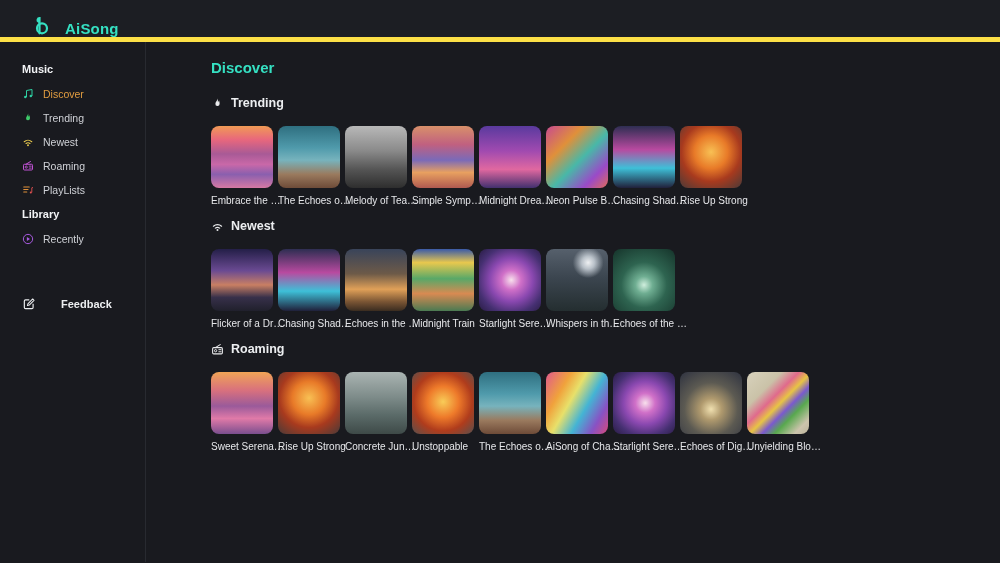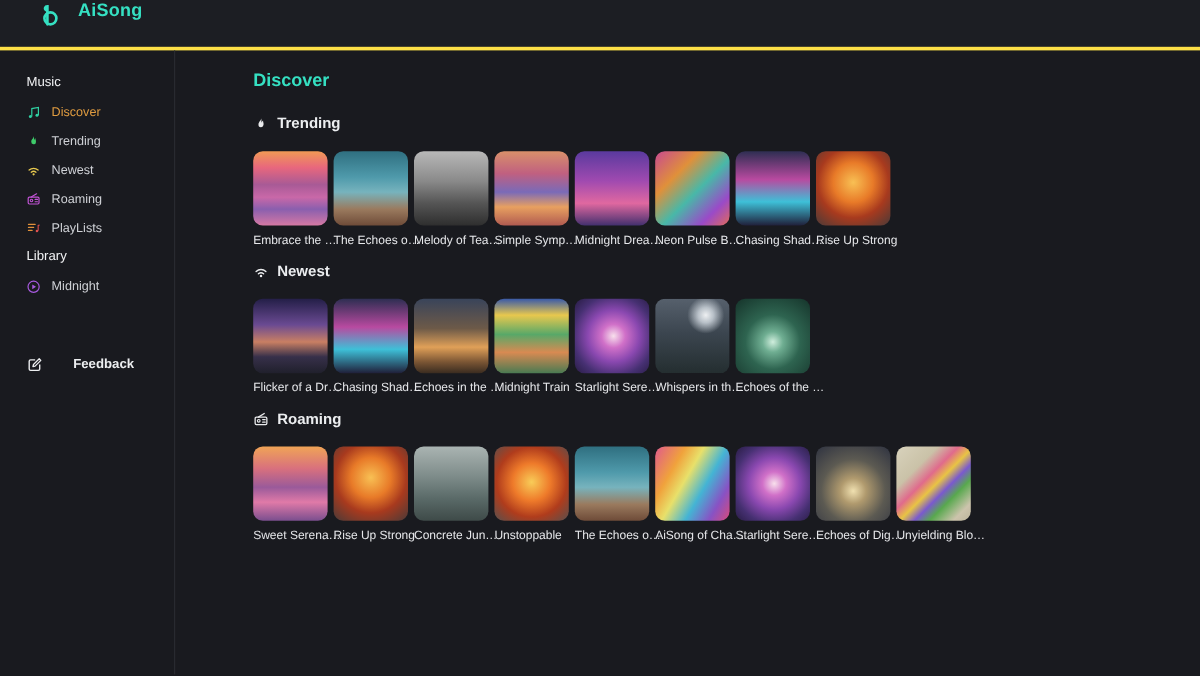--- a/index.html
+++ b/index.html
@@ -1,29 +1,29 @@
 <!DOCTYPE html>
 <html><head>
 <meta charset="utf-8">
 <style>
   * { margin:0; padding:0; box-sizing:border-box; }
   html,body { width:1000px; height:563px; overflow:hidden; }
   body { background:#191a1f; color:#d8dade; font-family:"Liberation Sans",sans-serif; }
 
-  .topbar { height:42px; background:#1c1e23; border-bottom:3px solid #fde047;
-            display:flex; align-items:flex-start; gap:12px; padding-left:29px; }
+  .topbar { height:42px; background:#1c1e23; border-bottom:5px solid #fde047;
+            display:flex; align-items:flex-end; gap:12px; padding-left:29px; }
   .logo-icon { width:24px; height:24px; display:inline-flex; }
   .app-title { font-size:15px; font-weight:bold; color:#35e0c2; letter-spacing:.2px; }
 
   .layout { display:flex; height:520px; }
 
   aside { width:146px; border-right:1px solid #282a30; padding:21px 8px 0 22px; flex-shrink:0;
           display:flex; flex-direction:column; }
   .side-section { margin-bottom:4px; }
-  .side-section-title { font-size:11px; font-weight:normal; color:#f2f3f5; margin-bottom:13px; }
+  .side-section-title { font-size:11px; font-weight:bold; color:#f2f3f5; margin-bottom:13px; }
   .side-item { display:flex; align-items:center; gap:9px; margin-bottom:12px;
                font-size:10.5px; color:#cfd1d6; cursor:pointer; }
   .side-item .lbl { white-space:nowrap; }
   .side-item.active .lbl { color:#e09c40; }
   .icon-12 { width:12px; height:12px; display:inline-flex; flex-shrink:0; }
   .feedback-item { margin-top:40px; display:flex; align-items:center; gap:25px;
                    font-size:11px; font-weight:bold; color:#eceef0; cursor:pointer; }
   .icon-14 { width:14px; height:14px; display:inline-flex; flex-shrink:0; }
 
   main { flex:1; padding:17px 0 0 65px; overflow:hidden; }
@@ -108,21 +108,21 @@
         </div>
         <div class="side-section">
           <div class="side-section-title">Library</div>
           <div class="side-item">
             <span class="icon-12">
               <svg viewBox="0 0 24 24" width="100%" height="100%">
                 <circle cx="12" cy="12" r="9.3" fill="none" stroke="#a85ae0" stroke-width="2"></circle>
                 <path d="M9.8 8l6.2 4-6.2 4z" fill="#a85ae0"></path>
               </svg>
             </span>
-            <span class="lbl">Midnight</span>
+            <span class="lbl">Recently</span>
           </div>
         </div>
       </div>
     <div class="feedback-item" id="feedback-item">
       <span class="icon-14" id="feedback-icon-slot">
           <svg viewBox="0 0 24 24" width="100%" height="100%">
             <path d="M12.5 5H6a2 2 0 00-2 2v11a2 2 0 002 2h11a2 2 0 002-2v-6.5" fill="none" stroke="#eceef0" stroke-width="2"></path>
             <path d="M18.3 3.4l2.3 2.3-8.2 8.2-3.1.8.8-3.1z" fill="none" stroke="#eceef0" stroke-width="1.8" stroke-linejoin="round"></path>
           </svg>
         </span>

